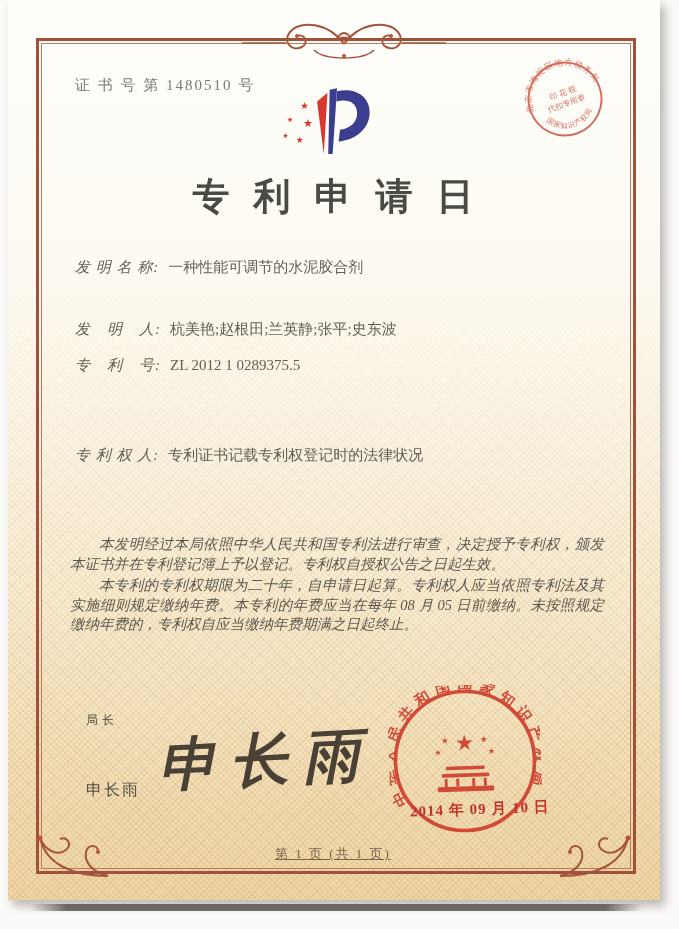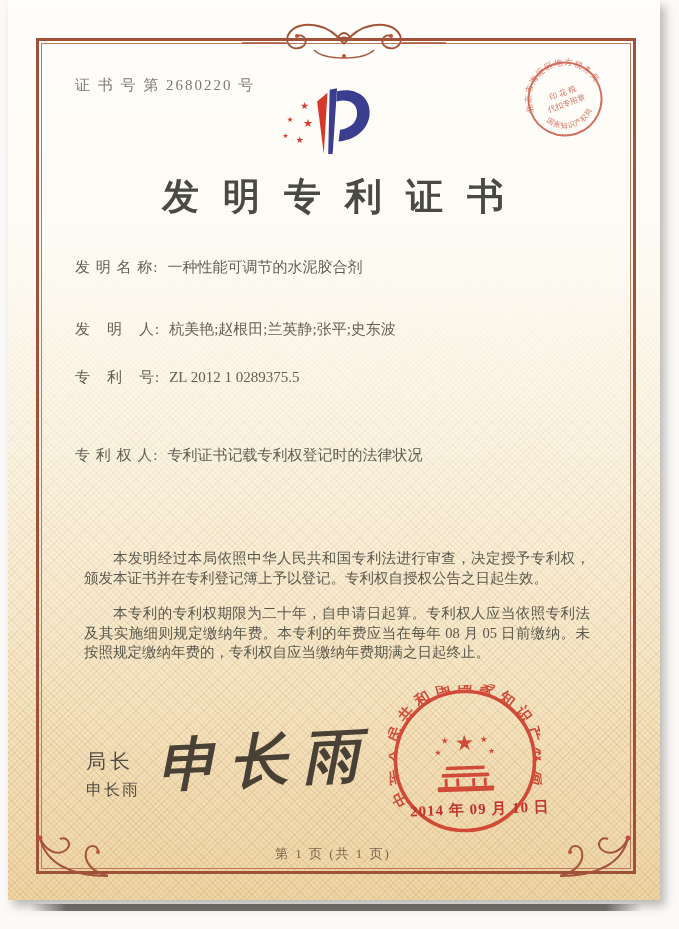--- a/index.html
+++ b/index.html
@@ -33,45 +33,45 @@
   .orn-br{position:absolute;left:548px;top:830px;width:82px;height:52px;transform:scaleX(-1);}
 
   .cert-no{position:absolute;left:67px;top:76px;font-size:15px;letter-spacing:2px;color:#7b7a70;}
   .logo{position:absolute;left:270px;top:80px;width:96px;height:86px;}
   .title{
     position:absolute;left:28px;top:172px;width:594px;text-align:center;
     font-size:37px;font-weight:700;letter-spacing:24px;text-indent:24px;color:#4a4a45;
   }
 
   .field{position:absolute;left:67px;white-space:nowrap;font-size:15px;color:#615f54;}
-  .flabel{letter-spacing:1px;}
+  .flabel{letter-spacing:1px;font-style:italic;}
   .fvalue{margin-left:9px;}
-  .f0{top:258px}.f1{top:320px}.f2{top:368px}.f3{top:399px}.f4{top:446px}.f5{top:494px}
+  .f0{top:258px}.f1{top:320px}.f2{top:356px}.f3{top:399px}.f4{top:446px}.f5{top:494px}
 
   .body-text{
     position:absolute;left:60px;top:533px;width:538px;
     font-size:14.5px;line-height:19.5px;color:#5a584d;text-align:justify;
   }
-  .body-text p{margin:16px;text-indent:2em;}
-
-  .sig-role{position:absolute;left:78px;top:748px;font-size:20px;letter-spacing:4px;color:#524d44;}
+  .body-text p{margin:2px;text-indent:2em;font-style:italic;}
+
+  .sig-role{position:absolute;left:78px;top:712px;font-size:12px;letter-spacing:4px;color:#524d44;}
   .sig-name{position:absolute;left:78px;top:780px;font-size:16px;letter-spacing:2px;color:#524d44;}
   .autograph{
     position:absolute;left:150px;top:722px;font-size:58px;font-style:italic;font-weight:700;
     color:#4a4136;letter-spacing:14px;transform:rotate(-3deg);white-space:nowrap;
   }
 
   .stamp-office{position:absolute;left:381px;top:685px;width:152px;height:152px;opacity:.88;transform:rotate(-2deg);}
   .stamp-date{
     position:absolute;left:402px;top:800px;font-size:15px;font-weight:700;color:#c2342a;
     letter-spacing:1px;transform:rotate(-2deg);white-space:nowrap;
   }
   .stamp-tax{position:absolute;left:514px;top:56px;width:86px;height:86px;transform:rotate(-20deg);opacity:.8;}
 
-  .page-no{position:absolute;left:28px;top:845px;width:594px;text-align:center;font-size:13px;letter-spacing:2px;color:#78654c;}
+  .page-no{position:absolute;left:28px;top:845px;width:594px;text-align:center;font-size:13px;letter-spacing:2px;color:#78654c;text-decoration:underline;}
 </style>
 </head>
 <body>
 
 <div class="paper">
   <div class="texture"></div>
 
   <div class="frame"></div>
 
   <svg class="orn-top" viewBox="0 0 216 54">
@@ -105,36 +105,36 @@
       <path d="M78 46 C 42 46, 16 34, 10 8"></path>
       <path d="M10 8 C 16 22, 28 26, 36 20 C 42 15, 38 6, 30 9"></path>
       <path d="M78 46 C 62 42, 54 32, 56 22 C 58 14, 68 14, 68 22"></path>
     </g>
     <g fill="#c0503a">
         <circle cx="10" cy="8" r="2.5"></circle>
         <circle cx="68" cy="22" r="2"></circle>
       </g>
   </svg>
 
-  <div class="cert-no">证 书 号 第 2680220 号</div>
+  <div class="cert-no">证 书 号 第 1480510 号</div>
 
   <svg class="logo" viewBox="0 0 130 110">
     <g fill="#d5392b" font-family="DejaVu Sans, sans-serif">
       <text x="30" y="36" font-size="13">★</text>
       <text x="12" y="54" font-size="10">★</text>
       <text x="34" y="60" font-size="15">★</text>
       <text x="6" y="76" font-size="9">★</text>
       <text x="24" y="82" font-size="12">★</text>
     </g>
     <polygon points="53,26 67,14 62,97" fill="#d5392b"></polygon>
     <polygon points="70,10 80,8 74,97 68,97" fill="#3b3e8f"></polygon>
     <path d="M80,12 C 108,6 126,22 124,44 C 122,64 104,78 82,80 L 84,64 C 100,62 108,52 107,40 C 106,27 94,22 79,26 Z" fill="#3b3e8f"></path>
   </svg>
 
-  <div class="title">发明专利证书</div>
+  <div class="title">专利申请日</div>
 
   <div class="field f0">
     <span class="flabel">发 明 名 称:</span><span class="fvalue">一种性能可调节的水泥胶合剂</span>
   </div>
   <div class="field f1">
     <span class="flabel">发　明　人:</span><span class="fvalue">杭美艳;赵根田;兰英静;张平;史东波</span>
   </div>
   <div class="field f2">
     <span class="flabel">专　利　号:</span><span class="fvalue">ZL 2012 1 0289375.5</span>
   </div>

